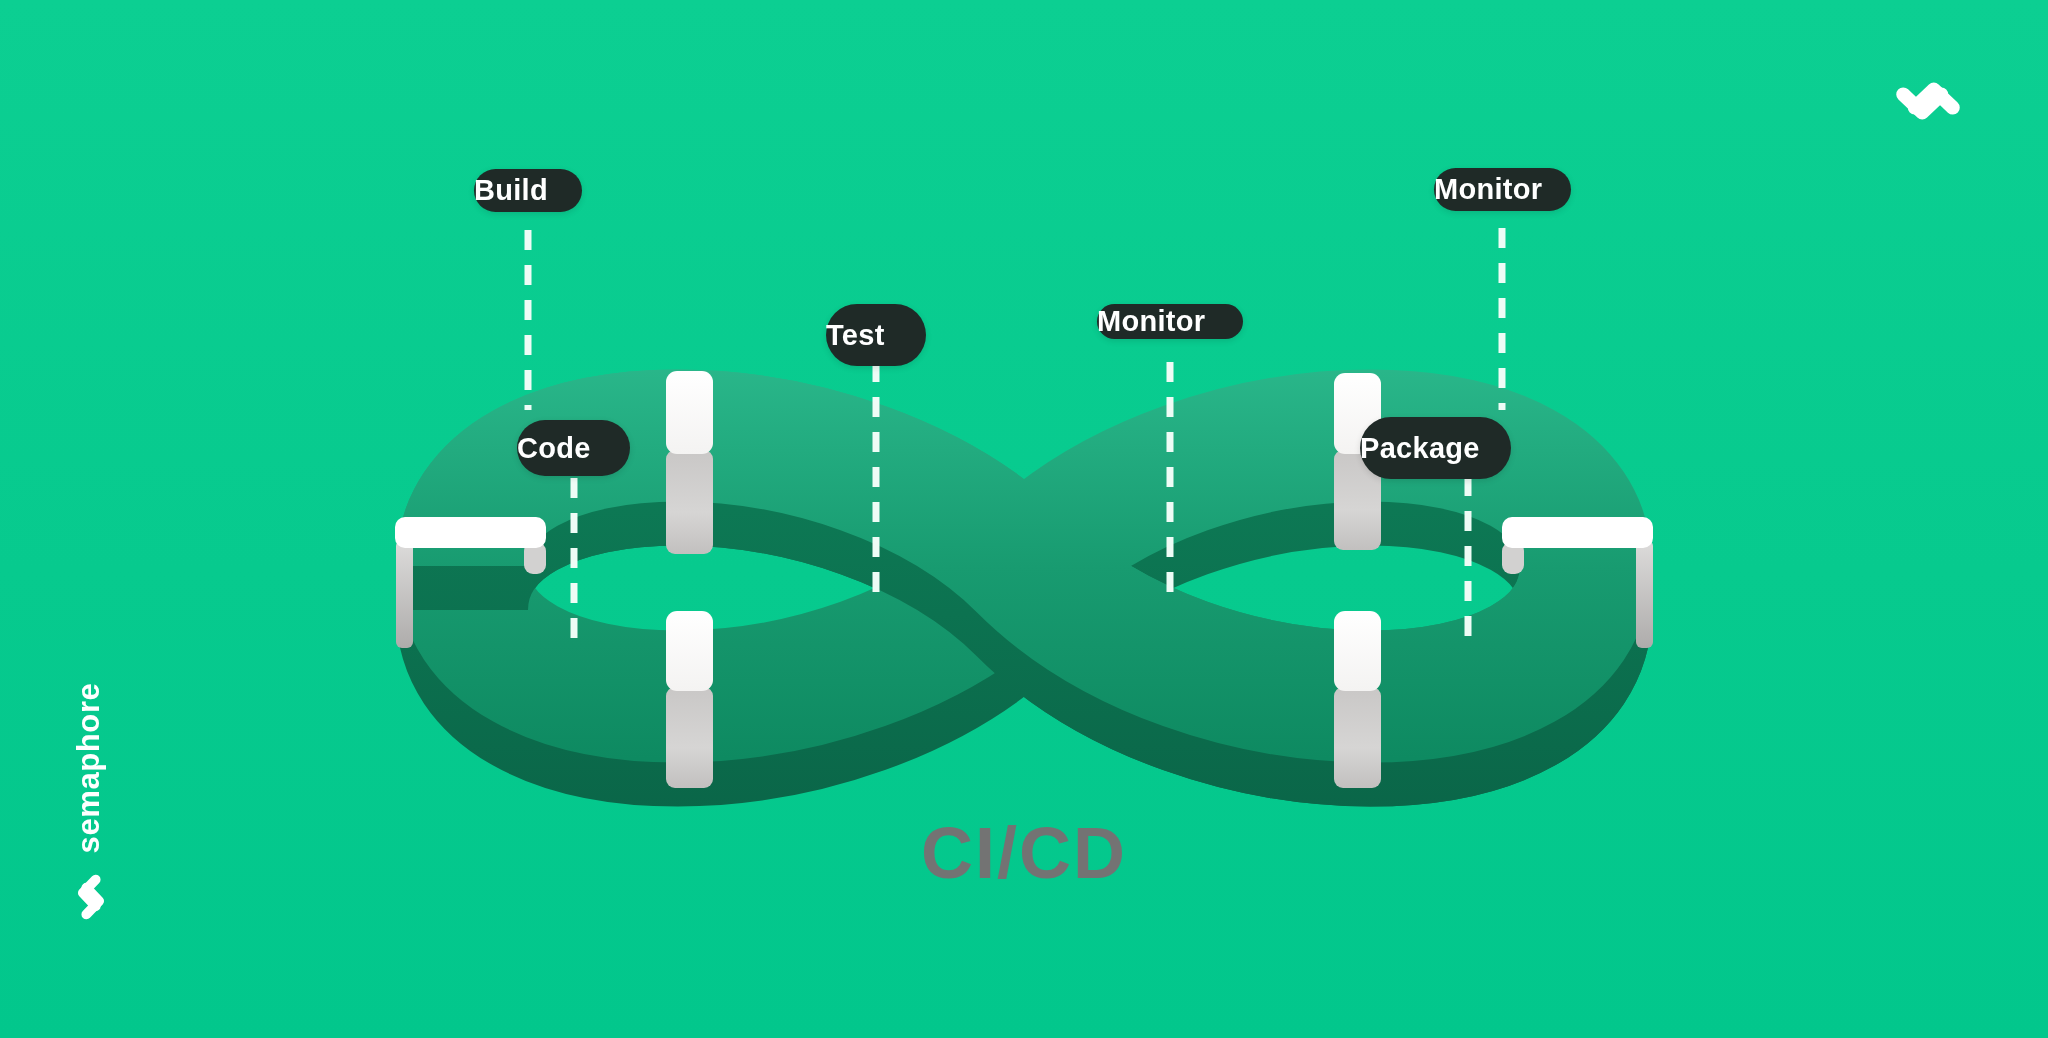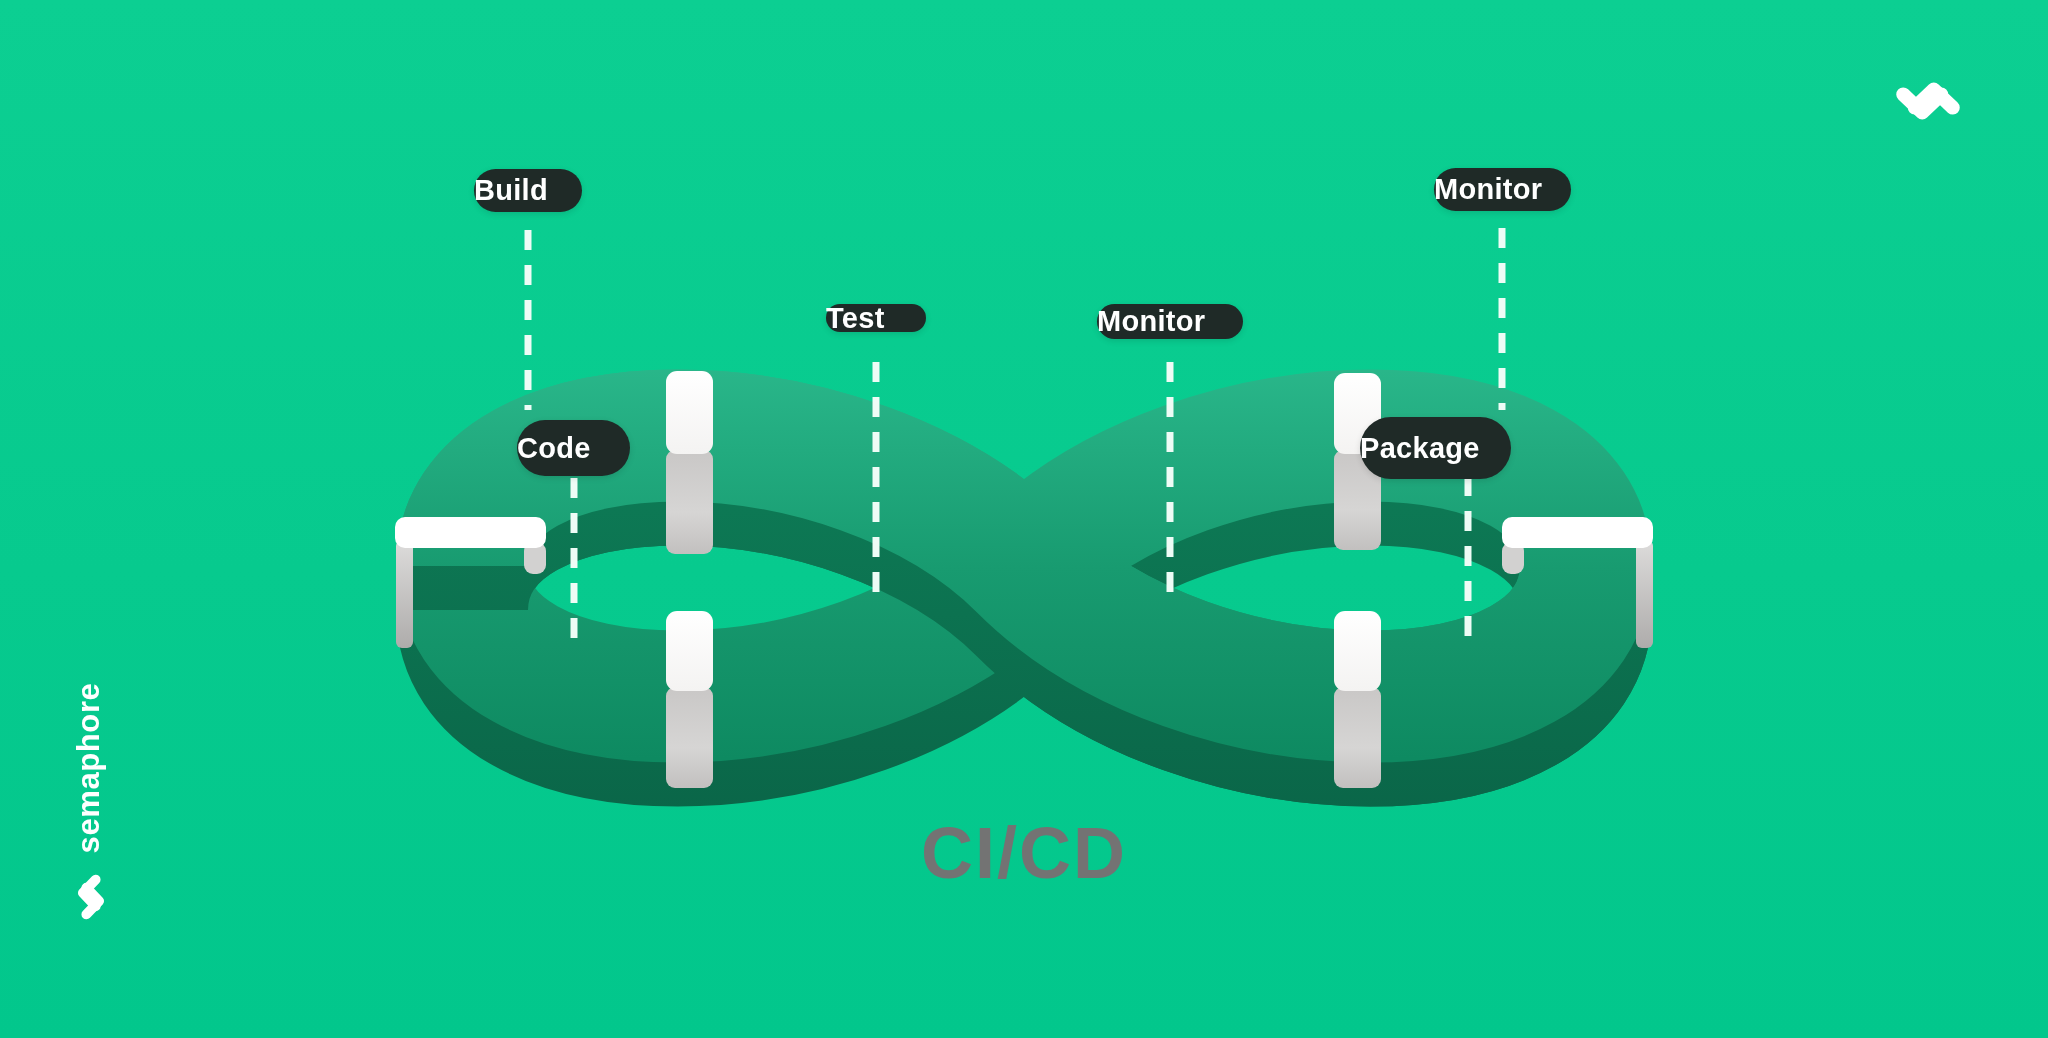--- a/index.html
+++ b/index.html
@@ -115,21 +115,21 @@
     <rect x="1334" y="611" width="47" height="80" rx="11" fill="url(#pillarWhite)"></rect>
   </g>
 </svg>
 
 <div class="pill" style="left:474px;top:169px;width:108px;height:43px">
   <span>Build</span>
 </div>
 <div class="pill" style="left:517px;top:420px;width:113px;height:56px">
   <span>Code</span>
 </div>
-<div class="pill" style="left:826px;top:304px;width:100px;height:28px">
+<div class="pill" style="left:826px;top:304px;width:100px;height:62px">
   <span>Test</span>
 </div>
 <div class="pill" style="left:1097px;top:304px;width:146px;height:35px">
   <span>Monitor</span>
 </div>
 <div class="pill" style="left:1434px;top:168px;width:137px;height:43px">
   <span>Monitor</span>
 </div>
 <div class="pill" style="left:1360px;top:417px;width:151px;height:62px">
   <span>Package</span>

